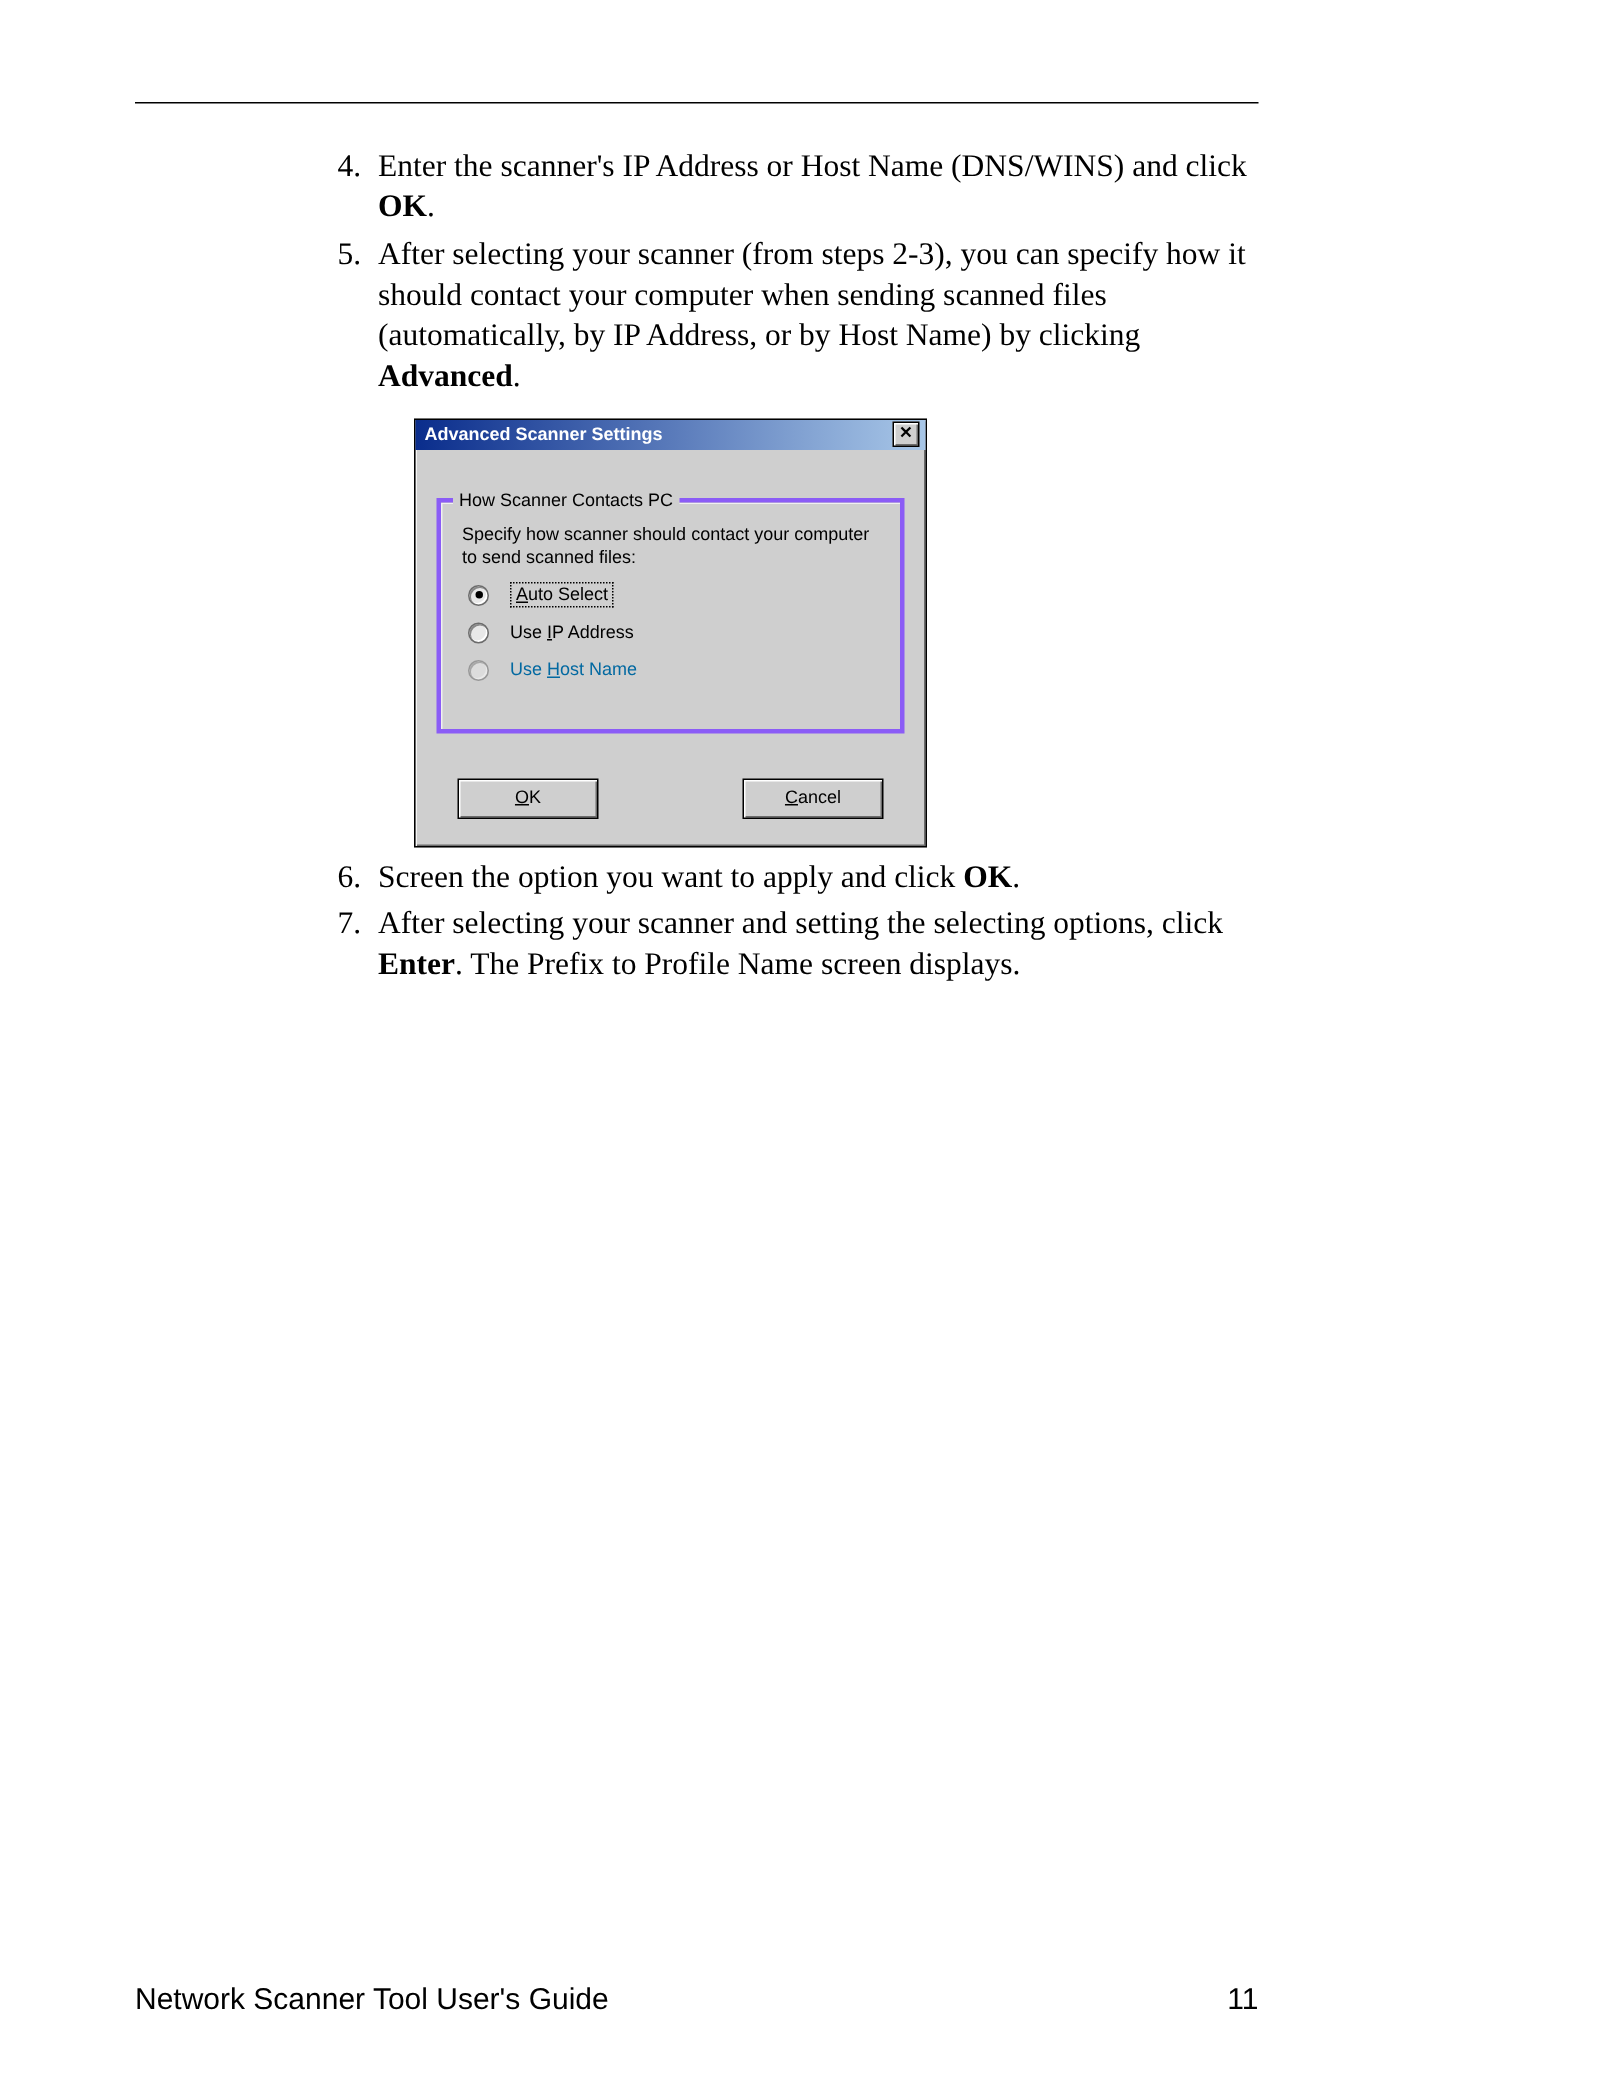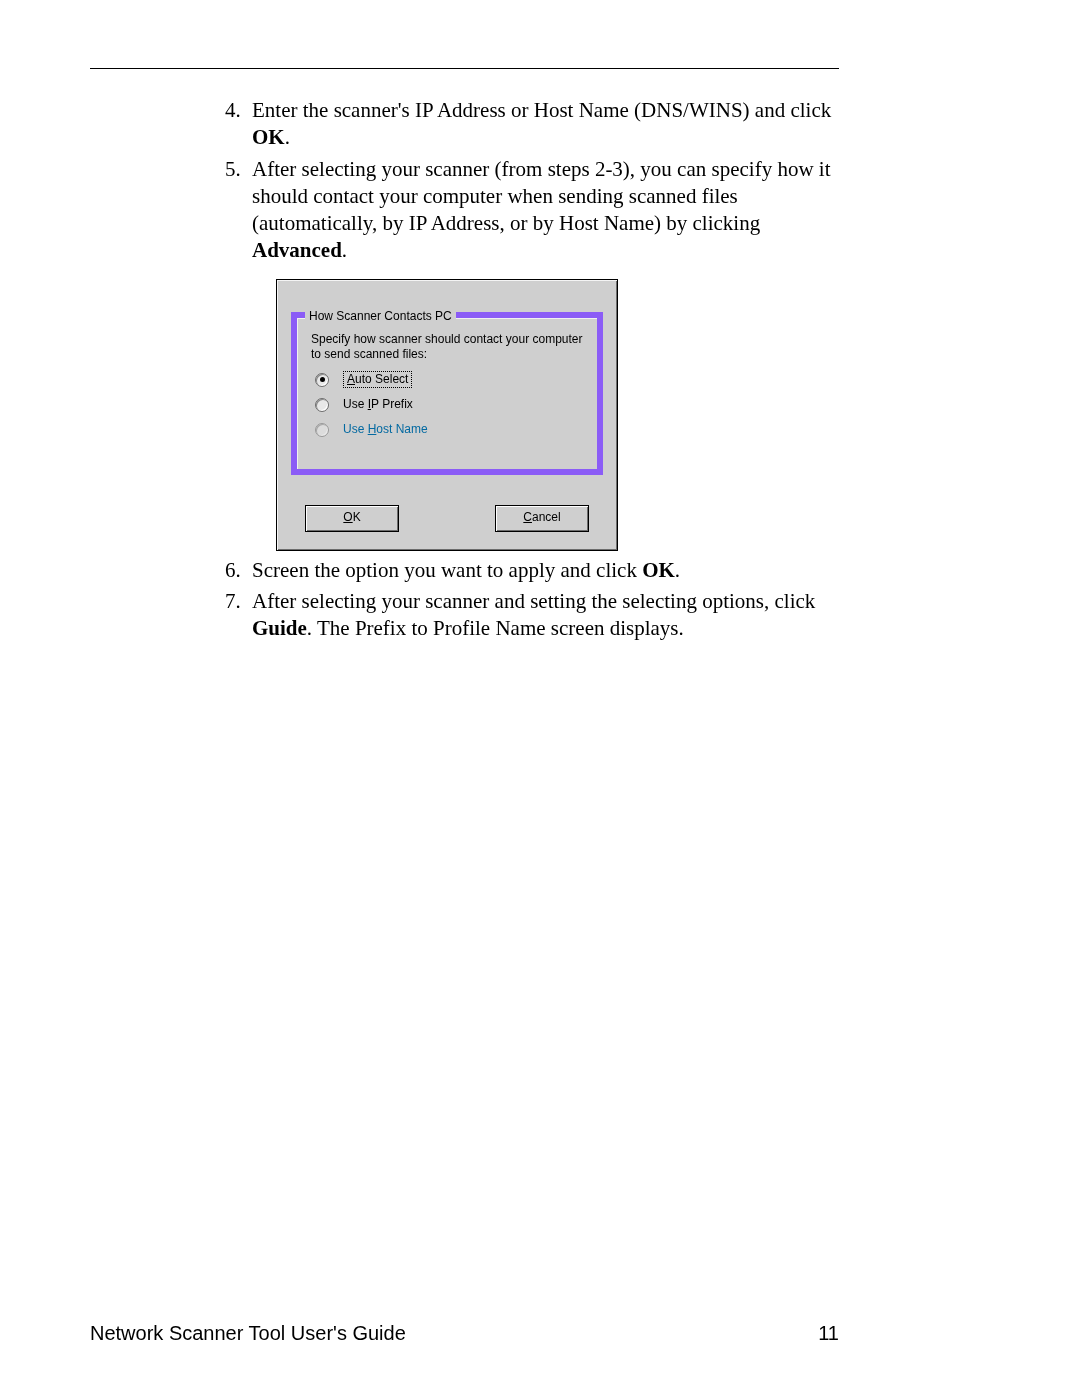--- a/index.html
+++ b/index.html
@@ -69,21 +69,21 @@
     box-shadow: inset 1px 1px 0 #fff, inset -1px -1px 0 #6c6c6c;
     display: flex; align-items: center; justify-content: center;
     font-family: Arial, sans-serif;
     font-size: 11px; font-weight: bold; color: #000;
     line-height: 1;
   }
   .dlg-body {
     padding: 14px 14px 18px 14px;
   }
   .groupbox {
-    border: 6px solid #8b5cf6;
+    border: 3px solid #8b5cf6;
     box-shadow: 1px 1px 0 #f0f0f0 inset;
     padding: 14px 14px 22px 14px;
     margin-top: 18px;
     position: relative;
   }
   .groupbox-legend {
     position: absolute;
     top: -9px;
     left: 8px;
     background: #cfcfcf;
@@ -162,35 +162,41 @@
       <li>
         <span>Enter the scanner's IP Address or Host Name (DNS/WINS) and click </span><span class="bold">OK</span><span>.</span>
       </li>
       <li>
         <span>After selecting your scanner (from steps 2-3), you can specify how it should contact your computer when sending scanned files (automatically, by IP Address, or by Host Name) by clicking </span><span class="bold">Advanced</span><span>.</span>
       </li>
     </ol>
 
     <div class="dialog-wrap">
       <div class="dlg">
+        <div class="dlg-titlebar">
+          <span class="dlg-title">Advanced Scanner Settings</span>
+          <div class="dlg-close">
+            <span>✕</span>
+          </div>
+        </div>
         <div class="dlg-body">
           <div class="groupbox">
             <div class="groupbox-legend">How Scanner Contacts PC</div>
             <div class="group-desc">Specify how scanner should contact your computer to send scanned files:</div>
 
             <div class="opt-row">
               <span class="radio">
                   <span class="dot"></span>
                 </span>
               <span class="focus-dotted"><span class="u">A</span><span>uto Select</span></span>
             </div>
 
             <div class="opt-row">
               <span class="radio"></span>
-              <span><span>Use </span><span class="u">I</span><span>P Prefix</span></span>
+              <span><span>Use </span><span class="u">I</span><span>P Address</span></span>
             </div>
 
             <div class="opt-row disabled">
               <span class="radio disabled"></span>
               <span><span>Use </span><span class="u">H</span><span>ost Name</span></span>
             </div>
           </div>
 
           <div class="dlg-buttons">
             <div class="btn">
@@ -202,21 +208,21 @@
           </div>
         </div>
       </div>
     </div>
 
     <ol class="steps" start="6">
       <li>
         <span>Screen the option you want to apply and click </span><span class="bold">OK</span><span>.</span>
       </li>
       <li>
-        <span>After selecting your scanner and setting the selecting options, click </span><span class="bold">Guide</span><span>. The Prefix to Profile Name screen displays.</span>
+        <span>After selecting your scanner and setting the selecting options, click </span><span class="bold">Enter</span><span>. The Prefix to Profile Name screen displays.</span>
       </li>
     </ol>
 
   </div>
 
   <div class="footer">
     <span>Network Scanner Tool User's Guide</span>
     <span>11</span>
   </div>
 </div>

